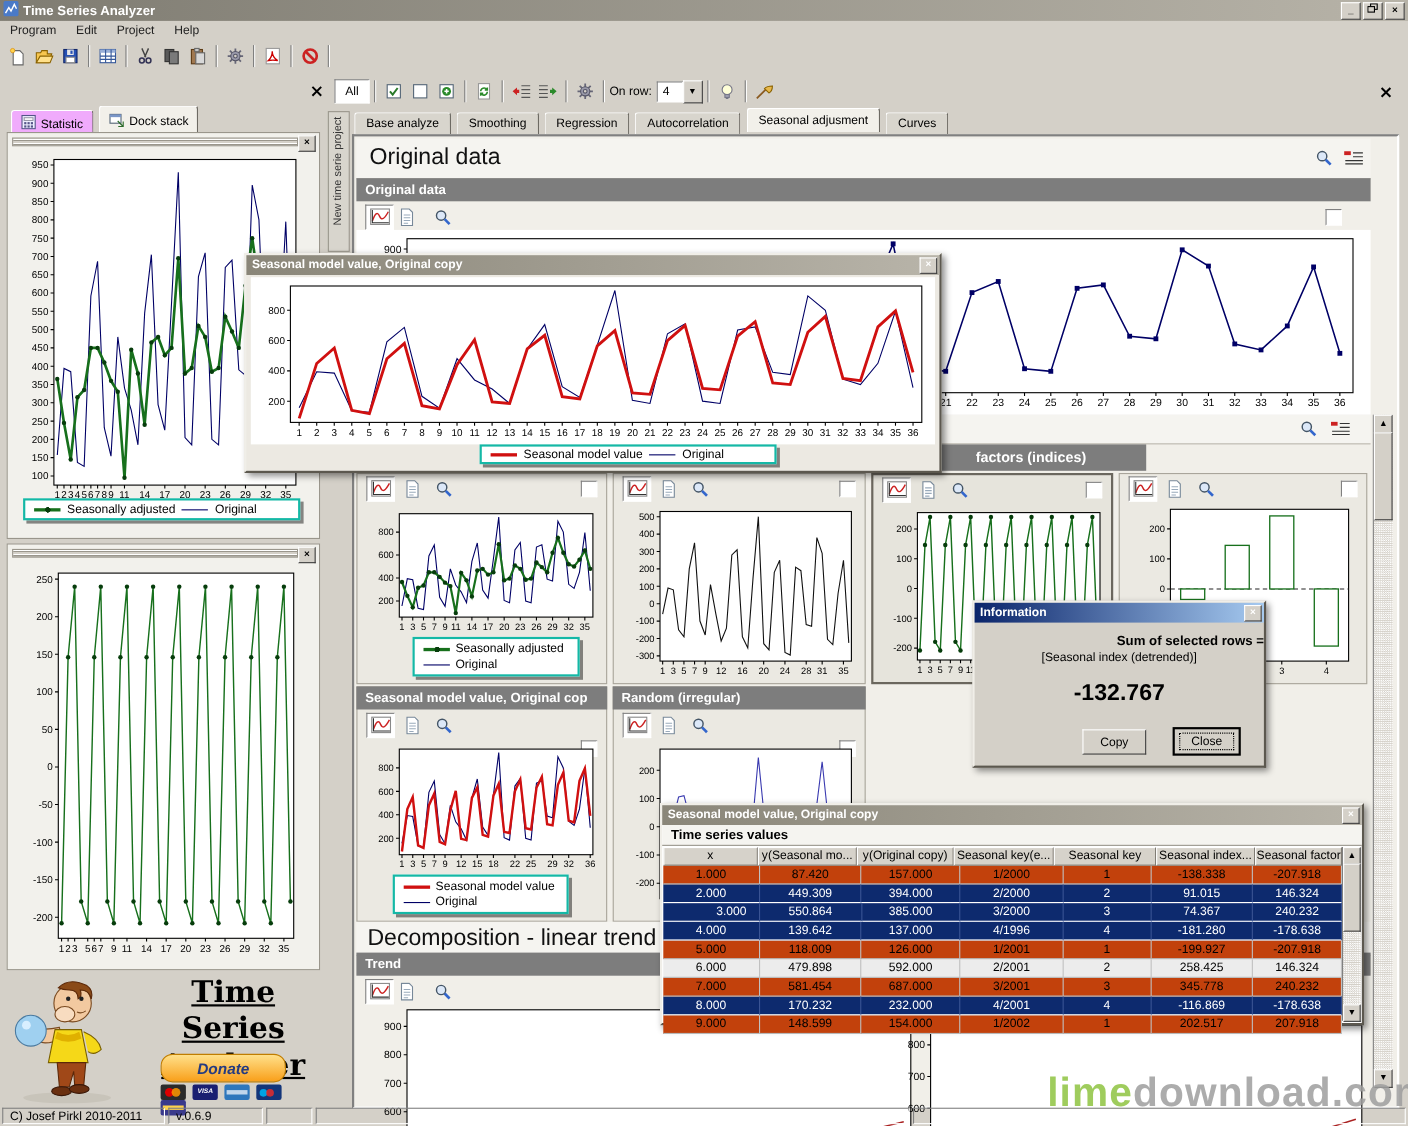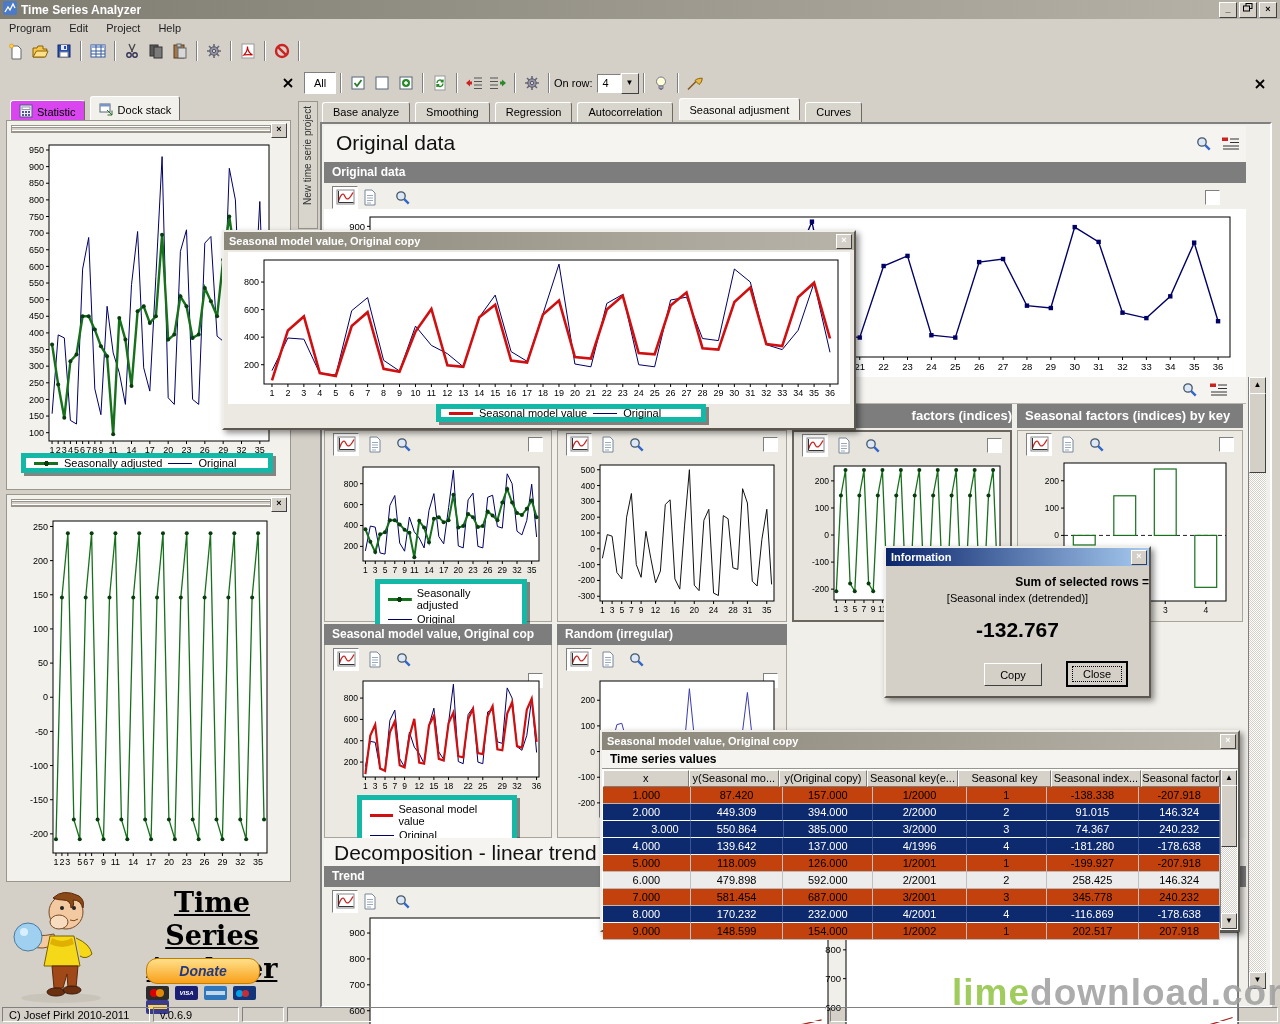--- a/index.html
+++ b/index.html
@@ -23,34 +23,34 @@
            box-sizing:border-box;overflow:hidden;white-space:nowrap;}
   .whitebar{background:#f5f4f0;border-bottom:1px solid #b9b5ab;}
   .bigtitle{font-size:21px;color:#111;white-space:nowrap;}
   .panel{background:#ebe9e2;border:1px solid #a9a59b;box-sizing:border-box;}
   .panel.sel{border:2px solid #6b675e;background:#e6e4dc;}
   .ptool{position:absolute;left:0;top:0;right:0;height:26px;display:flex;align-items:center;gap:4px;padding-left:8px;}
   .ticon{width:24px;height:21px;display:flex;align-items:center;justify-content:center;}
   .ticon.sel{background:#fff;border:1px solid;border-color:#808080 #fff #fff #808080;}
   .pcheck{position:absolute;width:13px;height:13px;background:#fff;border:1px solid;border-color:#808080 #fff #fff #808080;}
   .chart{background:transparent;}
-  .legend{position:absolute;background:#fff;border:5px solid #14b8a6;box-shadow:3px 3px 0 rgba(0,0,0,.45);
+  .legend{position:absolute;background:#fff;border:2px solid #14b8a6;box-shadow:3px 3px 0 rgba(0,0,0,.45);
           font-size:11px;display:flex;align-items:center;gap:6px;padding:2px 8px;box-sizing:border-box;}
   .legend.col{flex-direction:column;align-items:flex-start;gap:2px;padding:3px 8px;}
   .lrow{display:flex;align-items:center;gap:5px;}
   .mk{display:inline-block;height:9px;}
   .mk-nav{width:24px;background:linear-gradient(#000066 0 0) center/24px 1px no-repeat;}
   .mk-red{width:24px;background:linear-gradient(#d01010 0 0) center/24px 3px no-repeat;}
   .mk-grn{width:24px;background:radial-gradient(circle,#073d0c 0 2.4px,transparent 2.6px) center/9px 9px no-repeat,
                            linear-gradient(#17701c 0 0) center/24px 3px no-repeat;}
   
   .tab{display:inline-block;padding:3px 10px 4px;font-size:11px;background:#d8d5cd;border:1px solid;
        border-color:#fff #6d6a63 #6d6a63 #fff;border-bottom:none;border-radius:3px 3px 0 0;margin-right:2px;}
   .tab.active{background:#f2f0ea;padding-top:5px;position:relative;top:-2px;}
-  .ltab{display:inline-flex;align-items:center;gap:4px;padding:3px 8px;font-size:11px;background:#d946ef;
+  .ltab{display:inline-flex;align-items:center;gap:4px;padding:3px 8px;font-size:11px;background:#f0abfc;
         border:1px solid;border-color:#fff #6d6a63 #6d6a63 #fff;border-bottom:none;border-radius:3px 3px 0 0;margin-right:2px;}
   .ltab.active{background:#f2f0ea;padding-top:5px;position:relative;top:-2px;}
   
   .grab{background:repeating-linear-gradient(#fff 0 1px,#9a968c 1px 2px,#d4d0c8 2px 4px);border:1px solid #9a968c;}
   .xsm{width:14px;height:13px;background:#d4d0c8;border:1px solid;border-color:#fff #404040 #404040 #fff;
        font-size:9px;line-height:11px;text-align:center;font-weight:bold;}
   
   .fwin{box-shadow:3px 3px 6px rgba(0,0,0,.45);border:2px solid;border-color:#f0eee8 #5c584f #5c584f #f0eee8;background:#ece9e2;box-sizing:border-box;}
   .fwtitle{height:18px;background:linear-gradient(to right,#8a8679,#b8b4a9);color:#fff;font-weight:bold;font-size:11px;
            line-height:18px;padding-left:5px;position:relative;}
@@ -772,22 +772,21 @@
           <circle cx="7" cy="7" r="4.2" fill="#dce8f8" stroke="#456" stroke-width="1.3"></circle>
           <path d="M10.2 10.2l4.5 4.5" stroke="#36c" stroke-width="2.4"></path>
         </svg></span>
     <span class="abs" style="right:18px;top:4px;"><svg width="19" height="16">
           <rect x="1" y="2.5" width="6" height="3.5" fill="#c22"></rect>
           <g stroke="#333">
             <path d="M9 4h9M9 7.5h9M2 11h16M2 14h16"></path>
           </g>
         </svg></span>
   </div>
-  <div class="abs graybar" style="left:795px;top:404px;width:217px;height:24px;line-height:24px;padding-left:62px;font-size:13px;text-align:right;">factors (indices)</div>
-  <div class="abs graybar" style="left:1017px;top:404px;width:226px;height:24px;line-height:24px;font-size:13px;">Seasonal factors (indices) by key</div>
+  <div class="abs graybar" style="left:825px;top:404px;width:217px;height:24px;line-height:24px;padding-left:62px;font-size:13px;">factors (indices)</div>
 
   <div class="abs panel" style="left:324px;top:430px;width:228px;height:192px;">
     <div class="ptool">
       <span class="ticon sel">
           <svg width="19" height="17">
             <rect x="1" y="1" width="17" height="14" fill="#fff" stroke="#888"></rect>
             <path d="M2.5 12c2.5-7 4.5-9 6.5-4.5s4.5 2.5 8-4" fill="none" stroke="#c22" stroke-width="1.3"></path>
             <path d="M2.5 2v11.5h15" stroke="#333" fill="none"></path>
           </svg>
         </span>

